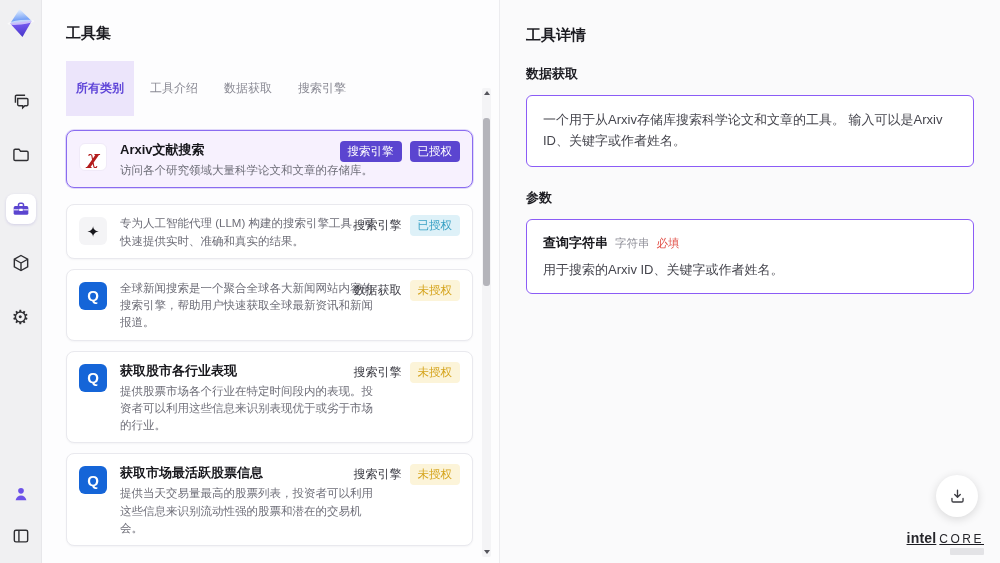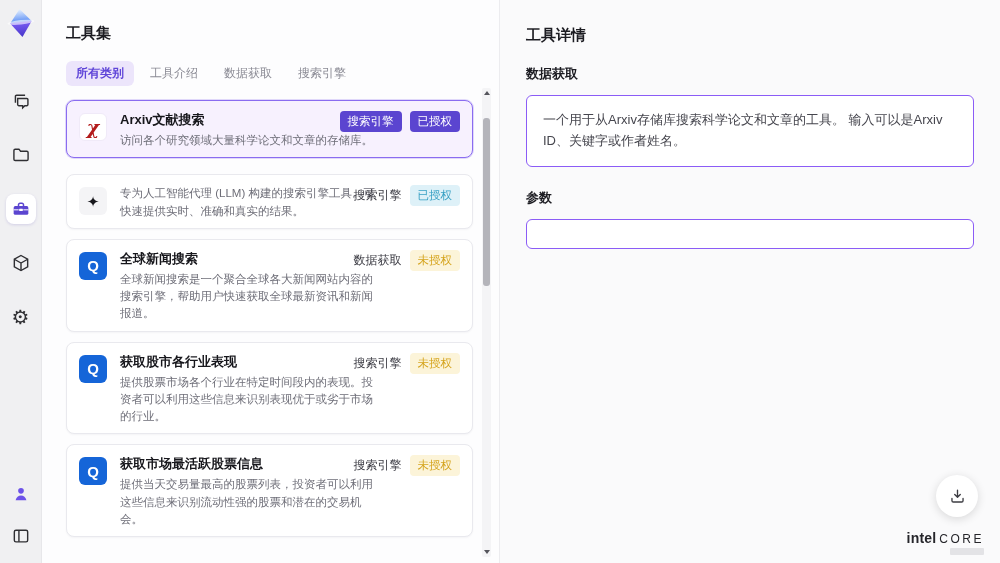--- a/index.html
+++ b/index.html
@@ -15,21 +15,21 @@
   .rail-btn svg { width:20px; height:20px; }
   .rail-btn.active { background:#ffffff; box-shadow:0 1px 3px rgba(80,60,180,.18); }
   .rail-spacer { flex:1; }
   .rail-bottom { display:flex; flex-direction:column; align-items:center; gap:12px; margin-bottom:12px; }
   .gear-glyph { font-size:20px; line-height:1; color:#2f2f33; }
 
   
   .list-panel { width:458px; flex-shrink:0; background:#fdfdfe; border-right:1px solid #ececef; position:relative; padding:16px 0 0 24px; }
   .page-title { font-size:15px; font-weight:700; margin:8px 0 18px; }
   .tabs { display:flex; align-items:center; gap:6px; margin-bottom:14px; }
-  .tab { font-size:12px; color:#8b8b95; padding:4px 10px; border-radius:6px; cursor:pointer; white-space:nowrap; }
+  .tab { font-size:12px; color:#8b8b95; padding:19px 10px; border-radius:0; cursor:pointer; white-space:nowrap; }
   .tab.active { background:#ece5fb; color:#5f45d8; font-weight:700; }
 
   .tool-list { margin-right:26px; }
   .card { position:relative; display:flex; gap:13px; background:#fff; border:1px solid #e9e9ee; border-radius:8px; padding:8px 12px; margin-bottom:10px; box-shadow:0 1px 2px rgba(20,20,40,.04); cursor:pointer; }
   .card.selected { background:#f7f1fe; border:1px solid #8a6cf0; box-shadow:0 0 0 1px rgba(138,108,240,.25); margin-bottom:16px; }
   .tool-icon { width:28px; height:28px; border-radius:6px; background:#f4f4f6; display:flex; align-items:center; justify-content:center; flex-shrink:0; margin-top:4px; overflow:hidden; }
   .tool-icon.white { background:#ffffff; border:1px solid #f0eaf8; }
   .tool-icon.qblue { background:#1565d8; }
   .arxiv-x { font-family:"DejaVu Serif",serif; font-style:italic; font-weight:700; font-size:19px; color:#b31b1b; line-height:1; }
   .tavily-star { font-size:15px; color:#17171c; line-height:1; }
@@ -60,21 +60,21 @@
   .info-card { background:#fff; border:1px solid #8b5cf6; border-radius:6px; padding:14px 16px; margin-bottom:22px; }
   .intro-text { font-size:13px; color:#46464e; line-height:1.6; }
   .param-head { display:flex; align-items:baseline; gap:7px; margin-bottom:9px; }
   .param-name { font-size:13px; font-weight:700; color:#17171c; }
   .param-type { font-size:11.5px; color:#8f8f98; }
   .param-required { font-size:11.5px; color:#e25048; }
   .param-desc { font-size:13px; color:#46464e; }
 
   
   .fab { position:absolute; right:22px; bottom:46px; width:42px; height:42px; border-radius:50%; background:#fff; box-shadow:0 2px 10px rgba(0,0,0,.14); display:flex; align-items:center; justify-content:center; cursor:pointer; }
-  .brand { position:absolute; right:16px; bottom:8px; text-align:right; }
+  .brand { position:absolute; right:16px; bottom:8px; text-align:right;text-decoration:underline; }
   .brand-row { display:flex; align-items:baseline; gap:3px; justify-content:flex-end; color:#26262b; }
   .brand-intel { font-size:14px; font-weight:700; letter-spacing:.2px; text-transform:lowercase; }
   .brand-core { font-size:12px; letter-spacing:2.5px; text-transform:uppercase; font-weight:400; }
   .brand-sub { margin-top:2px; margin-left:auto; width:34px; height:7px; background:#e3e3e6; border-radius:1px; }
 </style>
 </head>
 <body>
 
 <div class="app">
 
@@ -180,21 +180,20 @@
           <span class="cat-text">搜索引擎</span>
           <span class="badge blue">已授权</span>
         </div>
       </div>
 
       <div class="card">
         <div class="tool-icon qblue">
             <span class="q-glyph">Q</span>
           </div>
         <div class="tool-body">
-          <div class="tool-name">全球新闻搜索</div>
           <div class="tool-desc">全球新闻搜索是一个聚合全球各大新闻网站内容的搜索引擎，帮助用户快速获取全球最新资讯和新闻报道。</div>
         </div>
         <div class="tool-tags">
           <span class="cat-text">数据获取</span>
           <span class="badge yellow">未授权</span>
         </div>
       </div>
 
       <div class="card">
         <div class="tool-icon qblue">
@@ -240,20 +239,26 @@
   <div class="details">
     <div class="details-title">工具详情</div>
 
     <div class="section-h">数据获取</div>
     <div class="info-card">
       <div class="intro-text">一个用于从Arxiv存储库搜索科学论文和文章的工具。 输入可以是Arxiv ID、关键字或作者姓名。</div>
     </div>
 
     <div class="section-h">参数</div>
     <div class="info-card">
+      <div class="param-head">
+        <span class="param-name">查询字符串</span>
+        <span class="param-type">字符串</span>
+        <span class="param-required">必填</span>
+      </div>
+      <div class="param-desc">用于搜索的Arxiv ID、关键字或作者姓名。</div>
     </div>
 
     <div class="fab">
       <svg viewBox="0 0 24 24" width="19" height="19" fill="none" stroke="#3c3c42" stroke-width="1.7" stroke-linecap="round" stroke-linejoin="round">
         <path d="M12 4v8.5M8.5 9.5L12 13l3.5-3.5"></path>
         <path d="M5 14.5v2.8A1.7 1.7 0 0 0 6.7 19h10.6a1.7 1.7 0 0 0 1.7-1.7v-2.8"></path>
       </svg>
     </div>
 
     <div class="brand">

